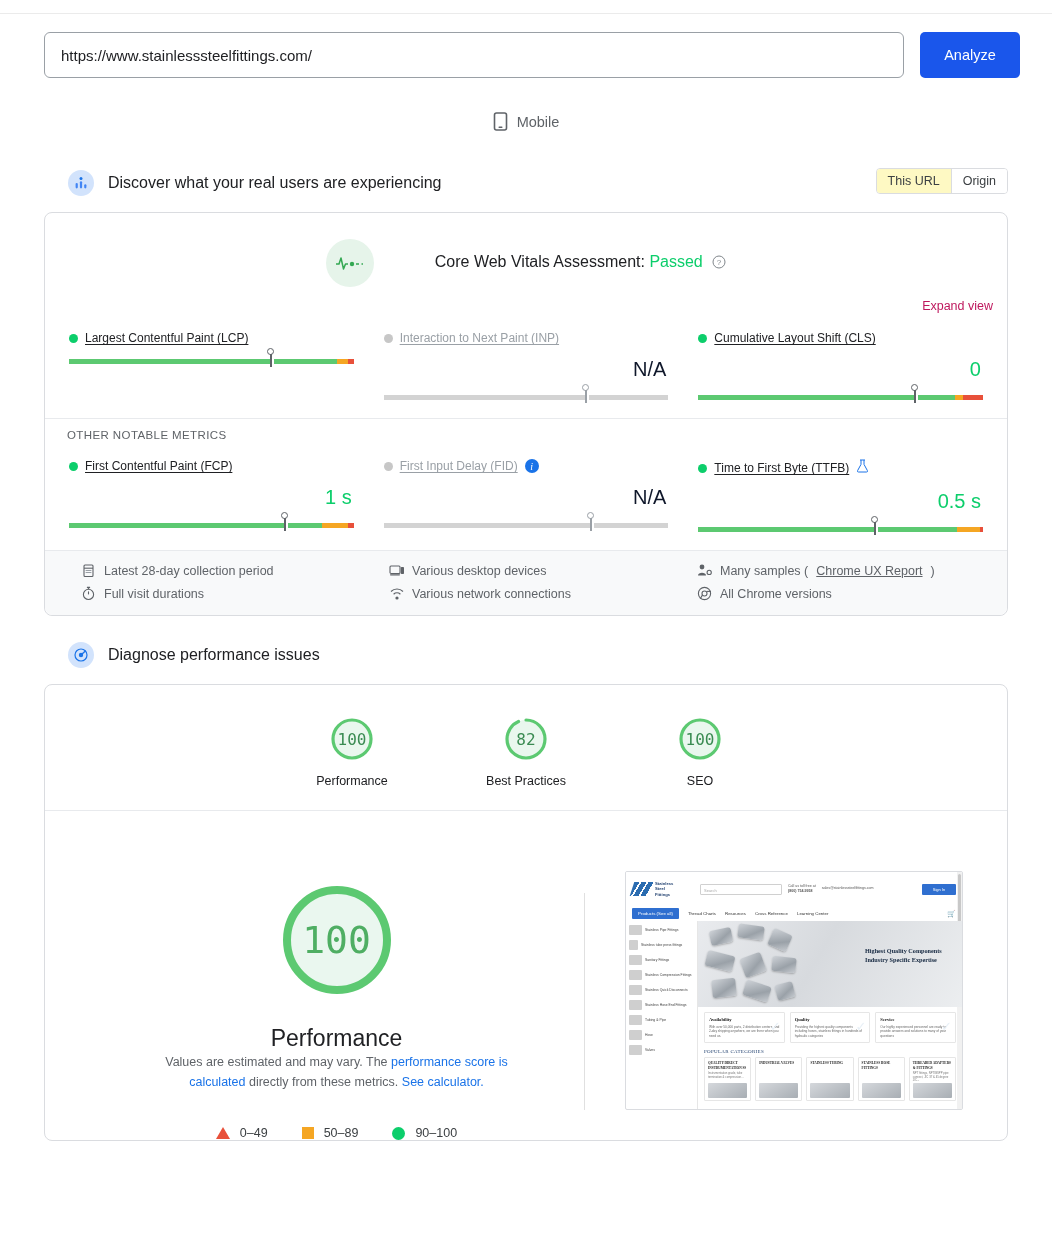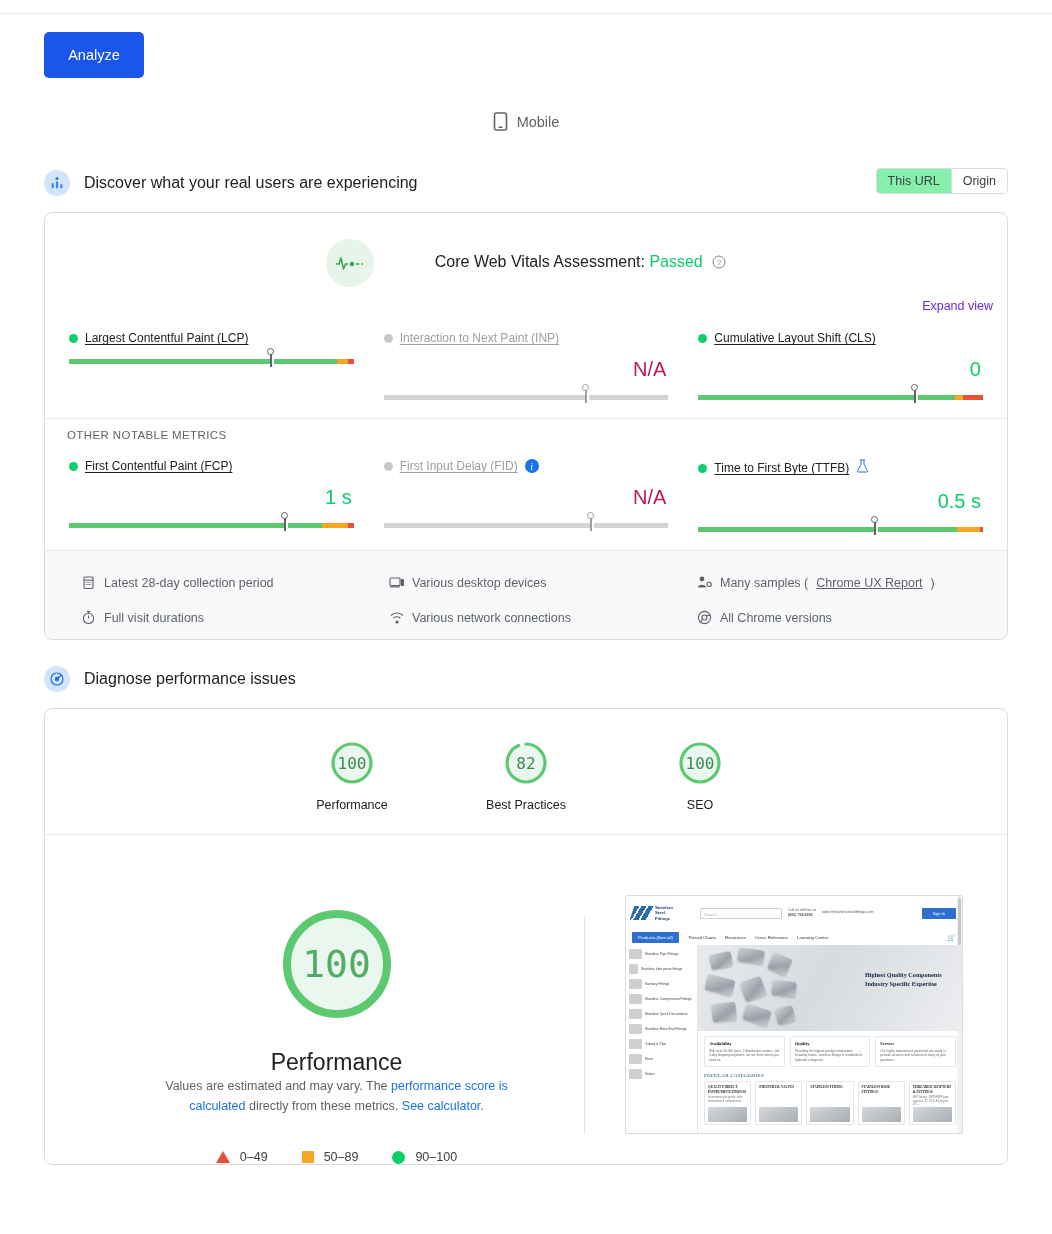--- a/index.html
+++ b/index.html
@@ -56,41 +56,41 @@
   .tab.active { color: #1a56eb; background: #e8f0fe; }
   .tab.active::after {
     content: ""; position: absolute; left: 0; right: 0; bottom: 0;
     height: 3px; background: #1a56eb;
   }
   .tab svg { display: block; }
 
   
   .section-head {
     display: flex; align-items: center; gap: 14px;
-    padding: 0 44px;
+    padding: 0 68px;
     height: 42px;
     margin-top: 18px;
     position: relative;
   }
   .sec-icon {
     width: 26px; height: 26px; border-radius: 50%;
     display: flex; align-items: center; justify-content: center;
     flex: 0 0 auto;
   }
   .sec-icon.users { background: #d2e3fc; }
   .sec-icon.diag  { background: #d2e3fc; }
   .section-title { font-size: 16px; color: #202124; }
 
   .url-origin-toggle {
     position: absolute; right: 44px; top: 6px;
     display: flex; border: 1px solid #dadce0; border-radius: 4px;
     overflow: hidden; font-size: 12.5px;
   }
   .uo-btn { padding: 5px 11px; color: #3c4043; background: #fff; cursor: pointer; }
-  .uo-btn.sel { background: #86efac; text-align: center; }
+  .uo-btn.sel { background: #fef9c3; text-align: center; }
   .uo-btn + .uo-btn { border-left: 1px solid #dadce0; }
 
   
   .card {
     margin: 8px 44px 0 44px;
     border: 1px solid #dadce0;
     border-radius: 8px;
     background: #fff;
   }
 
@@ -101,21 +101,21 @@
   .cwv-badge {
     width: 48px; height: 48px; border-radius: 50%;
     background: #e6f4ea; display: flex; align-items: center; justify-content: center;
   }
   .cwv-title { font-size: 16px; color: #202124; margin-left: 45px; }
   .cwv-pass { color: #0cce6b; }
   .help-icon { margin-left: 5px; vertical-align: -2px; cursor: pointer; }
 
   .expand-view {
     text-align: right; padding: 8px 14px 0 0;
-    font-size: 12.5px; color: #6d28d9; cursor: pointer;
+    font-size: 12.5px; color: #be185d; cursor: pointer;
   }
 
   
   .metric-grid {
     display: grid; grid-template-columns: 1fr 1fr 1fr;
     gap: 0 26px;
     padding: 18px 22px 14px 22px;
   }
   .metric { padding: 0 2px; }
   .m-label-row { display: flex; align-items: center; gap: 7px; }
@@ -132,21 +132,21 @@
     width: 14px; height: 14px; border-radius: 50%;
     background: #1a73e8; color: #fff; font-size: 10px;
     display: inline-flex; align-items: center; justify-content: center;
     font-family: "Liberation Serif", serif; font-style: italic;
   }
   .m-value {
     text-align: right; font-size: 20px; color: #0cce6b;
     margin-top: 12px; height: 24px; line-height: 24px;
     padding-right: 2px;
   }
-  .m-value.na { color: #be185d; }
+  .m-value.na { color: #0f172a; }
   .m-bar-wrap { position: relative; margin-top: 9px; height: 14px; }
   .m-bar {
     position: absolute; left: 0; right: 0; top: 5px;
     height: 5px; display: flex; border-radius: 0; overflow: hidden;
   }
   .seg { height: 100%; }
   .seg.g { background: #5cc971; }
   .seg.orange { background: #f5a623; }
   .seg.r { background: #e8503a; }
   .seg.grey { background: #d3d3d3; }
@@ -178,21 +178,21 @@
   .meta-strip {
     background: #f8f9fa;
     border-top: 1px solid #e8eaed;
     border-radius: 0 0 8px 8px;
     display: grid; grid-template-columns: 1fr 1fr 1fr;
     gap: 8px 20px;
     padding: 12px 22px 14px 36px;
   }
   .meta-item {
     display: flex; align-items: center; gap: 8px;
-    font-size: 12.5px; color: #5f6368; margin-top: 12px;
+    font-size: 12.5px; color: #5f6368;
   }
   .meta-item a { color: #5f6368; text-decoration: underline; }
   .meta-ico { width: 15px; height: 15px; flex: 0 0 auto; display:block; }
 
   
   .scores-row {
     display: flex; justify-content: center; gap: 54px;
     padding: 30px 0 22px 0;
     border-bottom: 1px solid #e8eaed;
   }
@@ -297,20 +297,21 @@
     background: linear-gradient(150deg,#d5d8dc,#a8aeb4); border-radius: 1px; }
   .t-scroll { position: absolute; right: 1px; top: 2px; width: 3px; height: 60px; background: #c8c8c8; border-radius: 2px; }
   .t-scrollbar-bg { position:absolute; right:0; top:0; width:5px; height:100%; background:#f1f1f1; }
 </style>
 </head>
 <body>
 
 <div class="topline"></div>
 
 <div class="urlrow">
+  <input class="url-input" type="text" value="https://www.stainlesssteelfittings.com/" style="">
   <button class="analyze-btn">Analyze</button>
 </div>
 
 <div class="tabs">
   <div class="tab">
     <span>
       <svg width="15" height="19" viewBox="0 0 15 19" fill="none">
         <rect x="1.5" y="1" width="12" height="17" rx="2" stroke="#5f6368" stroke-width="1.6"></rect>
         <rect x="5.5" y="14.6" width="4" height="1.3" rx=".6" fill="#5f6368"></rect>
       </svg>

